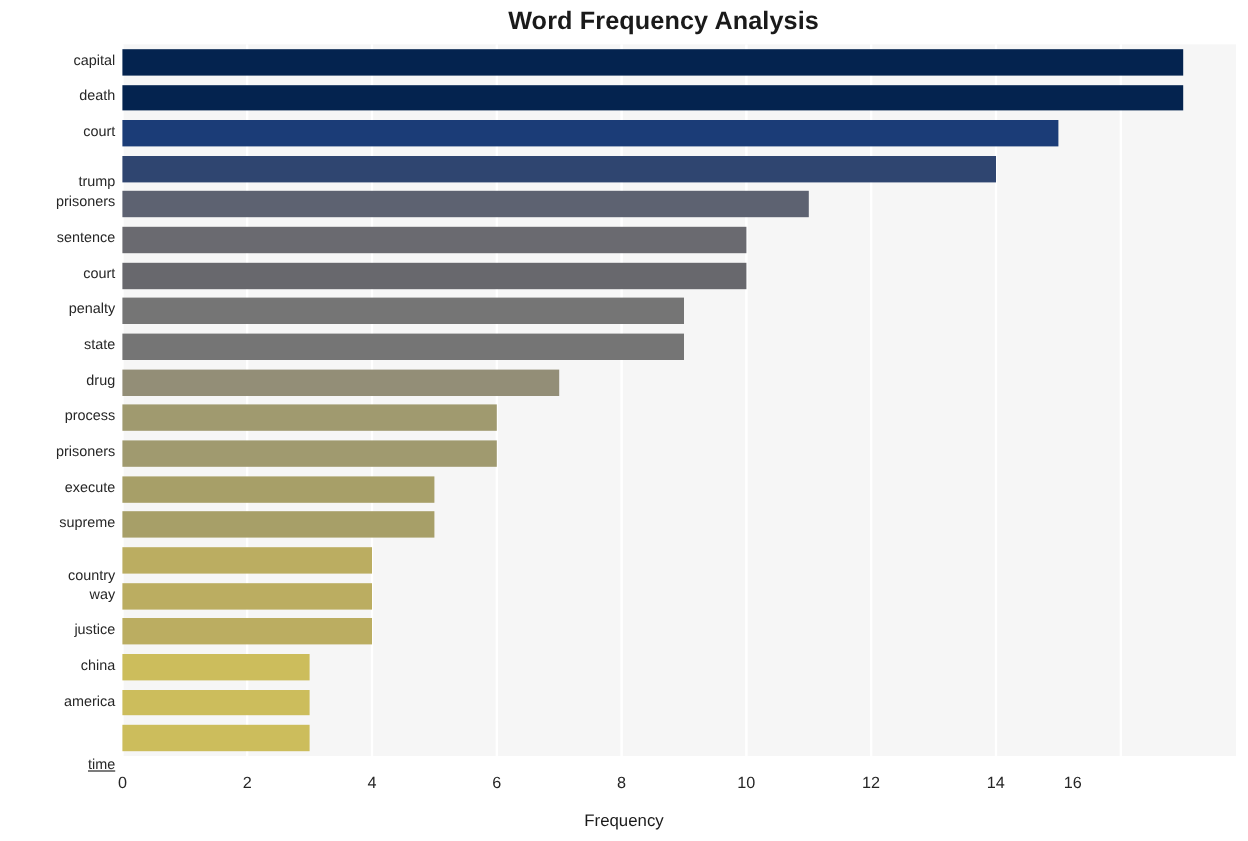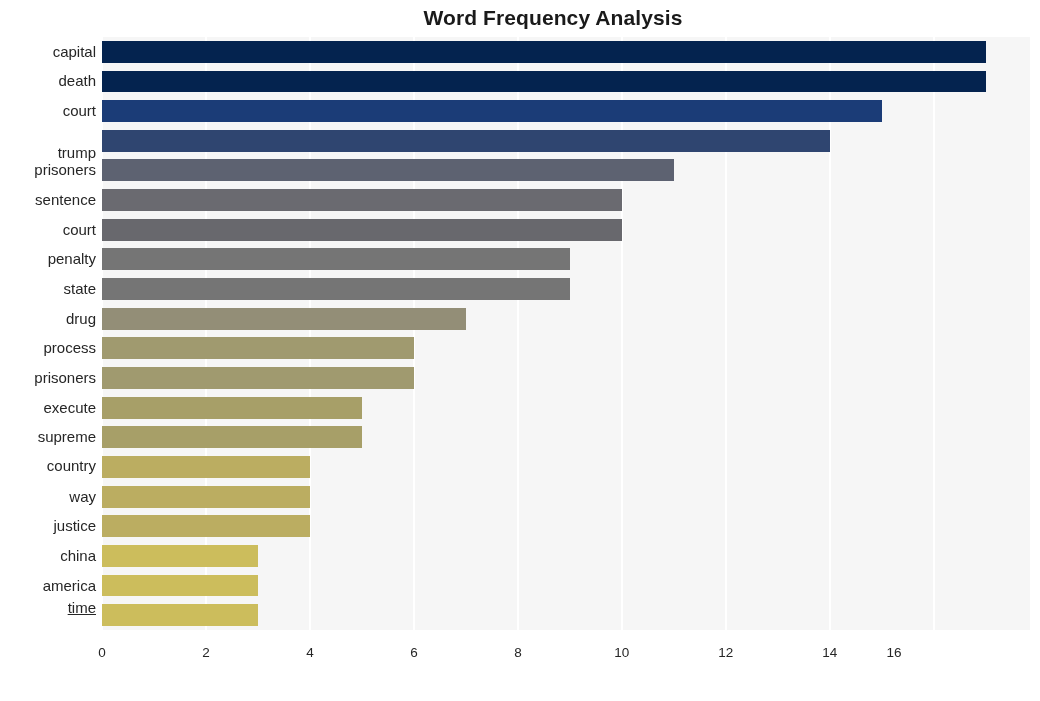--- a/index.html
+++ b/index.html
@@ -71,21 +71,21 @@
     left: 0;
     top: 37px;
     width: 96px;
     height: 593px;
   }
   .y-tick-label {
     position: absolute;
     right: 0;
     width: 96px;
     text-align: right;
-    font-size: 15px;
+    font-size: 12px;
     color: #262626;
     white-space: nowrap;
   }
   
   #x-axis {
     position: absolute;
     left: 0;
     top: 630px;
     width: 1040px;
     height: 71px;
@@ -200,29 +200,30 @@
       <div class="y-tick-label" style="top: 124.425px;">prisoners</div>
       <div class="y-tick-label" style="top: 154.075px;">sentence</div>
       <div class="y-tick-label" style="top: 183.725px; margin-left: 40px;">court</div>
       <div class="y-tick-label" style="top: 213.375px;">penalty</div>
       <div class="y-tick-label" style="top: 243.025px;">state</div>
       <div class="y-tick-label" style="top: 272.675px; padding-left: 11px;">drug</div>
       <div class="y-tick-label" style="top: 302.325px;">process</div>
       <div class="y-tick-label" style="top: 331.975px;">prisoners</div>
       <div class="y-tick-label" style="top: 361.625px;">execute</div>
       <div class="y-tick-label" style="top: 391.275px;">supreme</div>
-      <div class="y-tick-label" style="top: 420px;">country</div>
+      <div class="y-tick-label" style="top: 435px;">country</div>
       <div class="y-tick-label" style="top: 450.575px;">way</div>
       <div class="y-tick-label" style="top: 480.225px;">justice</div>
       <div class="y-tick-label" style="top: 509.875px;">china</div>
       <div class="y-tick-label" style="top: 539.525px;">america</div>
-      <div class="y-tick-label" style="top: 562px; text-decoration: underline;">time</div>
+      <div class="y-tick-label" style="top: 593px; text-decoration: underline;">time</div>
     </div>
 
   <div id="x-axis">
+    <div id="x-axis-title">Frequency</div>
   <div class="x-tick-label" style="left: 102px;">0</div>
       <div class="x-tick-label" style="left: 205.978px;">2</div>
       <div class="x-tick-label" style="left: 309.955px;">4</div>
       <div class="x-tick-label" style="left: 413.933px;">6</div>
       <div class="x-tick-label" style="left: 517.91px;">8</div>
       <div class="x-tick-label" style="left: 621.888px;">10</div>
       <div class="x-tick-label" style="left: 725.866px;">12</div>
       <div class="x-tick-label" style="left: 829.843px;">14</div>
       <div class="x-tick-label" style="left: 894px;">16</div>
     </div>

